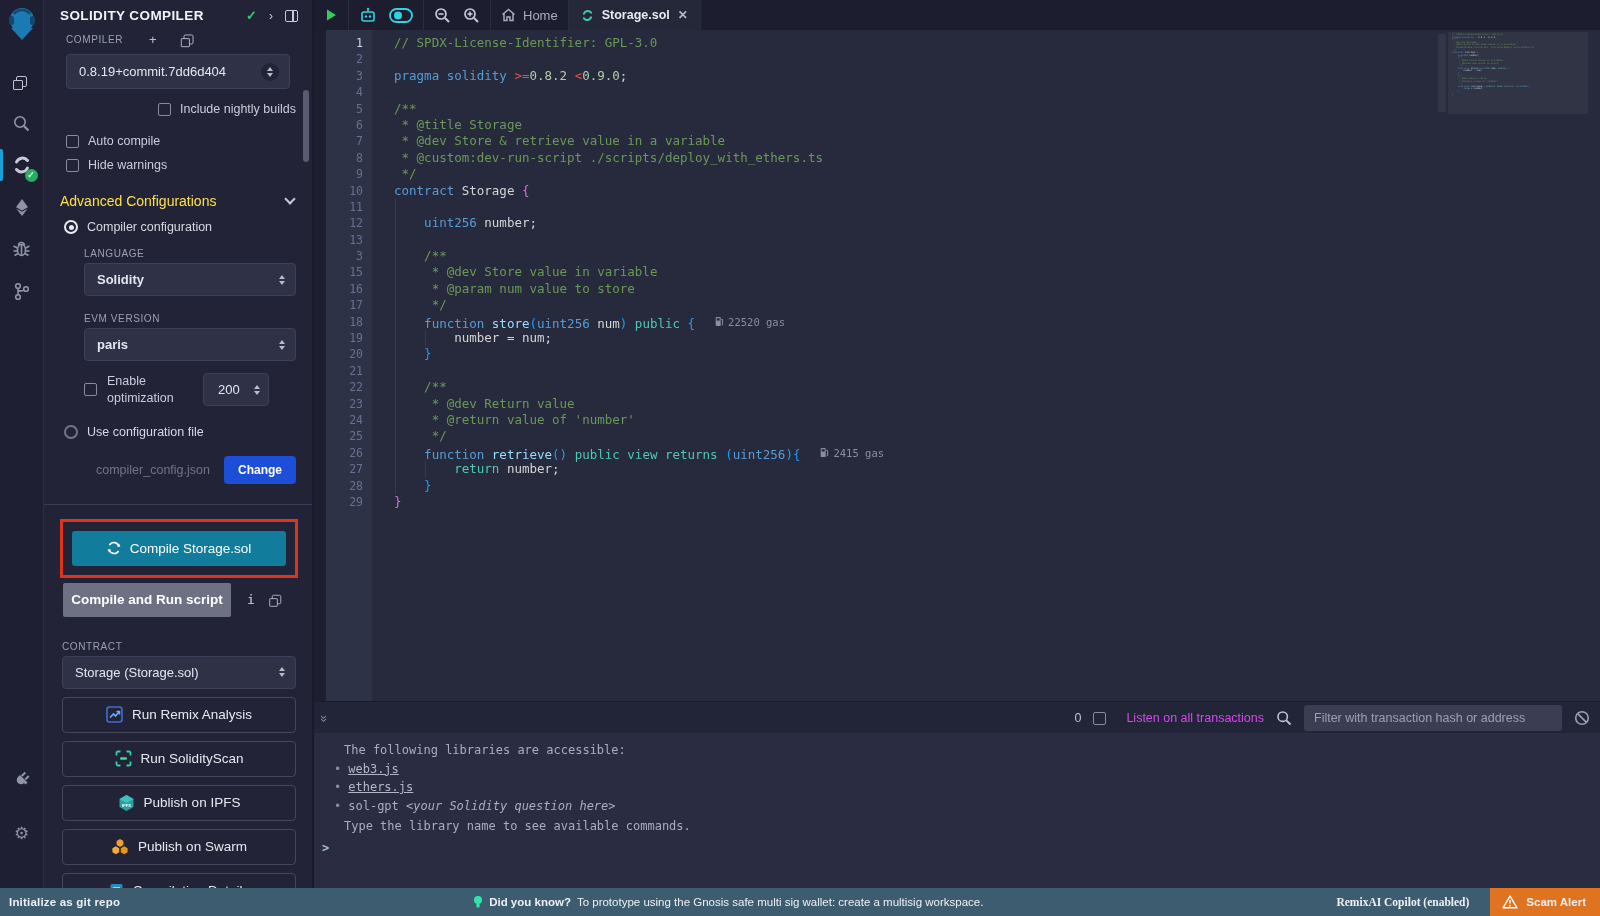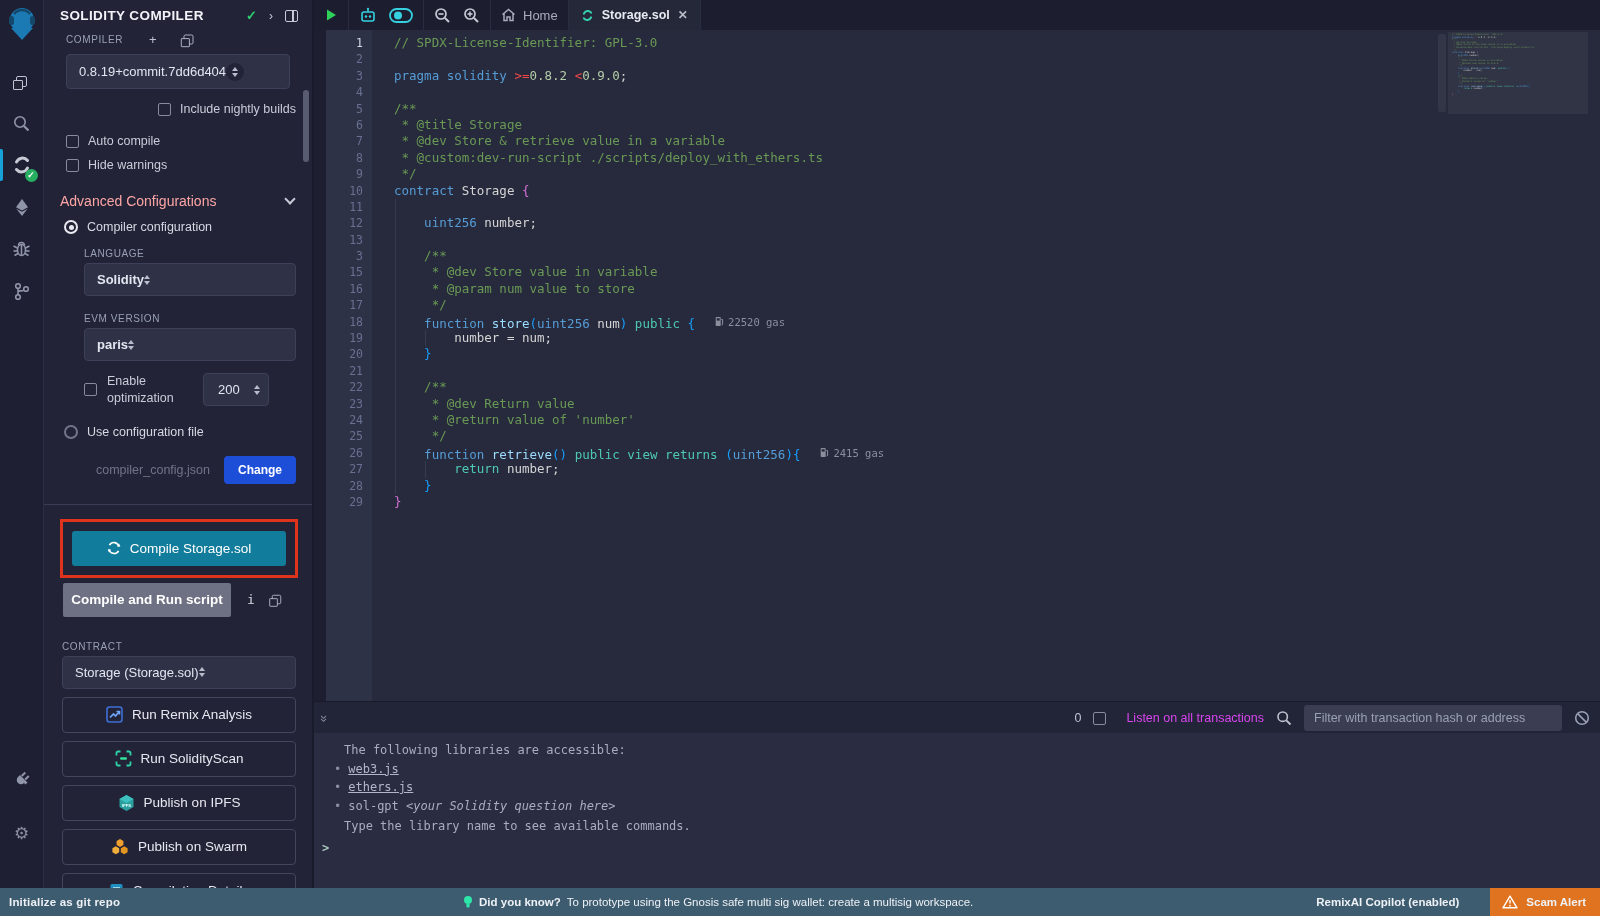--- a/index.html
+++ b/index.html
@@ -35,34 +35,34 @@
   .hdr-chev { color:#c7c9d6; font-size:12px; margin-right:12px; }
   .hdr-panel-ic { width:13px; height:12px; border:1.5px solid #c7c9d6; border-radius:2px; position:relative; }
   .hdr-panel-ic::after{ content:""; position:absolute; left:6px; top:0; bottom:0; width:1.5px; background:#c7c9d6;}
   .sec-label { color:#9aa0b4; font-size:10px; letter-spacing:.6px; }
   .compiler-row { display:flex; align-items:center; gap:26px; padding:2px 16px 6px 22px; }
   .mini-ic { color:#c0c2d0; font-size:13px; line-height:1; }
   .copy-sq { width:11px; height:11px; border:1.4px solid #c0c2d0; border-radius:2px; position:relative; }
   .copy-sq::after { content:""; position:absolute; left:-4px; top:3px; width:8px; height:8px;
     border:1.4px solid #c0c2d0; border-radius:1px; background:#222336; }
   .select { background:#2f3247; border:1px solid #3d4059; border-radius:4px; height:33px;
-    display:flex; align-items:center; padding:0 10px 0 12px;
+    display:flex; align-items:center; justify-content:space-between; padding:0 10px 0 12px;
     color:#e3e5f0; font-size:13px; cursor:pointer; }
   .version-select { margin:2px 22px 8px 22px; height:35px; background:#2f3247; }
   .spin { display:flex; flex-direction:column; gap:2px; align-items:center; }
   .spin i { width:0; height:0; border-left:3.5px solid transparent; border-right:3.5px solid transparent; }
   .spin .up { border-bottom:4px solid #b9bcca; }
   .spin .dn { border-top:4px solid #b9bcca; }
   .round-spin { width:18px; height:18px; background:#222336; border-radius:50%; display:flex;
     align-items:center; justify-content:center; }
   .chk-row { display:flex; align-items:center; gap:9px; padding:5px 16px 5px 22px; color:#c9ccd9; font-size:12.5px; }
   .chk-row.right { justify-content:flex-end; padding-right:16px; }
   .checkbox { width:13px; height:13px; border:1px solid #888b9c; border-radius:2px; background:transparent; flex:none; }
   .adv-header { display:flex; align-items:center; justify-content:space-between;
-    padding:16px 18px 6px 16px; color:#fca5a5; font-size:14px; cursor:pointer; }
+    padding:16px 18px 6px 16px; color:#fde047; font-size:14px; cursor:pointer; }
   .chev-down { width:8px; height:8px; border-right:2px solid #c7c9d6; border-bottom:2px solid #c7c9d6;
     transform:rotate(45deg); margin-top:-4px; }
   .radio-row { display:flex; align-items:center; gap:9px; padding:5px 16px 5px 20px; color:#d6d8e4; font-size:12.5px; }
   .radio { width:14px; height:14px; border-radius:50%; border:2px solid #71748a; flex:none; position:relative; }
   .radio.sel { border-color:#e8e9f1; }
   .radio.sel::after { content:""; position:absolute; left:2.5px; top:2.5px; width:5px; height:5px;
     border-radius:50%; background:#e8e9f1; }
   .field-label { padding:9px 16px 4px 40px; }
   .field-select { margin:0 16px 4px 40px; }
   .opt-row { display:flex; align-items:center; padding:8px 16px 4px 40px; gap:10px; }
@@ -140,21 +140,21 @@
   .term-hint-it { font-style:italic; }
   .term-cmd-hint { margin-top:2px; }
   .term-prompt { position:absolute; left:8px; bottom:30px; color:#a9c7bd; font-weight:bold; }
 
   
   .statusbar { height:28px; background:#3d5c70; display:flex; align-items:center; color:#eef1f5;
     font-size:11.5px; flex:none; }
   .sb-left { padding-left:9px; font-weight:bold; letter-spacing:.2px; }
   .sb-center { flex:1; display:flex; align-items:center; justify-content:center; gap:6px; }
   .sb-center b { font-weight:bold; }
-  .sb-copilot { margin-right:31px; font-weight:bold; }
+  .sb-copilot { margin-right:21px; font-weight:bold;font-family:Liberation Serif, serif; }
   .sb-scam { height:100%; background:#df7320; display:flex; align-items:center; gap:8px;
     padding:0 14px 0 12px; font-weight:bold; cursor:pointer; }
   svg.ic { display:block; }
 </style>
 </head>
 <body>
 
 <div class="app">
   <div class="main">
 

